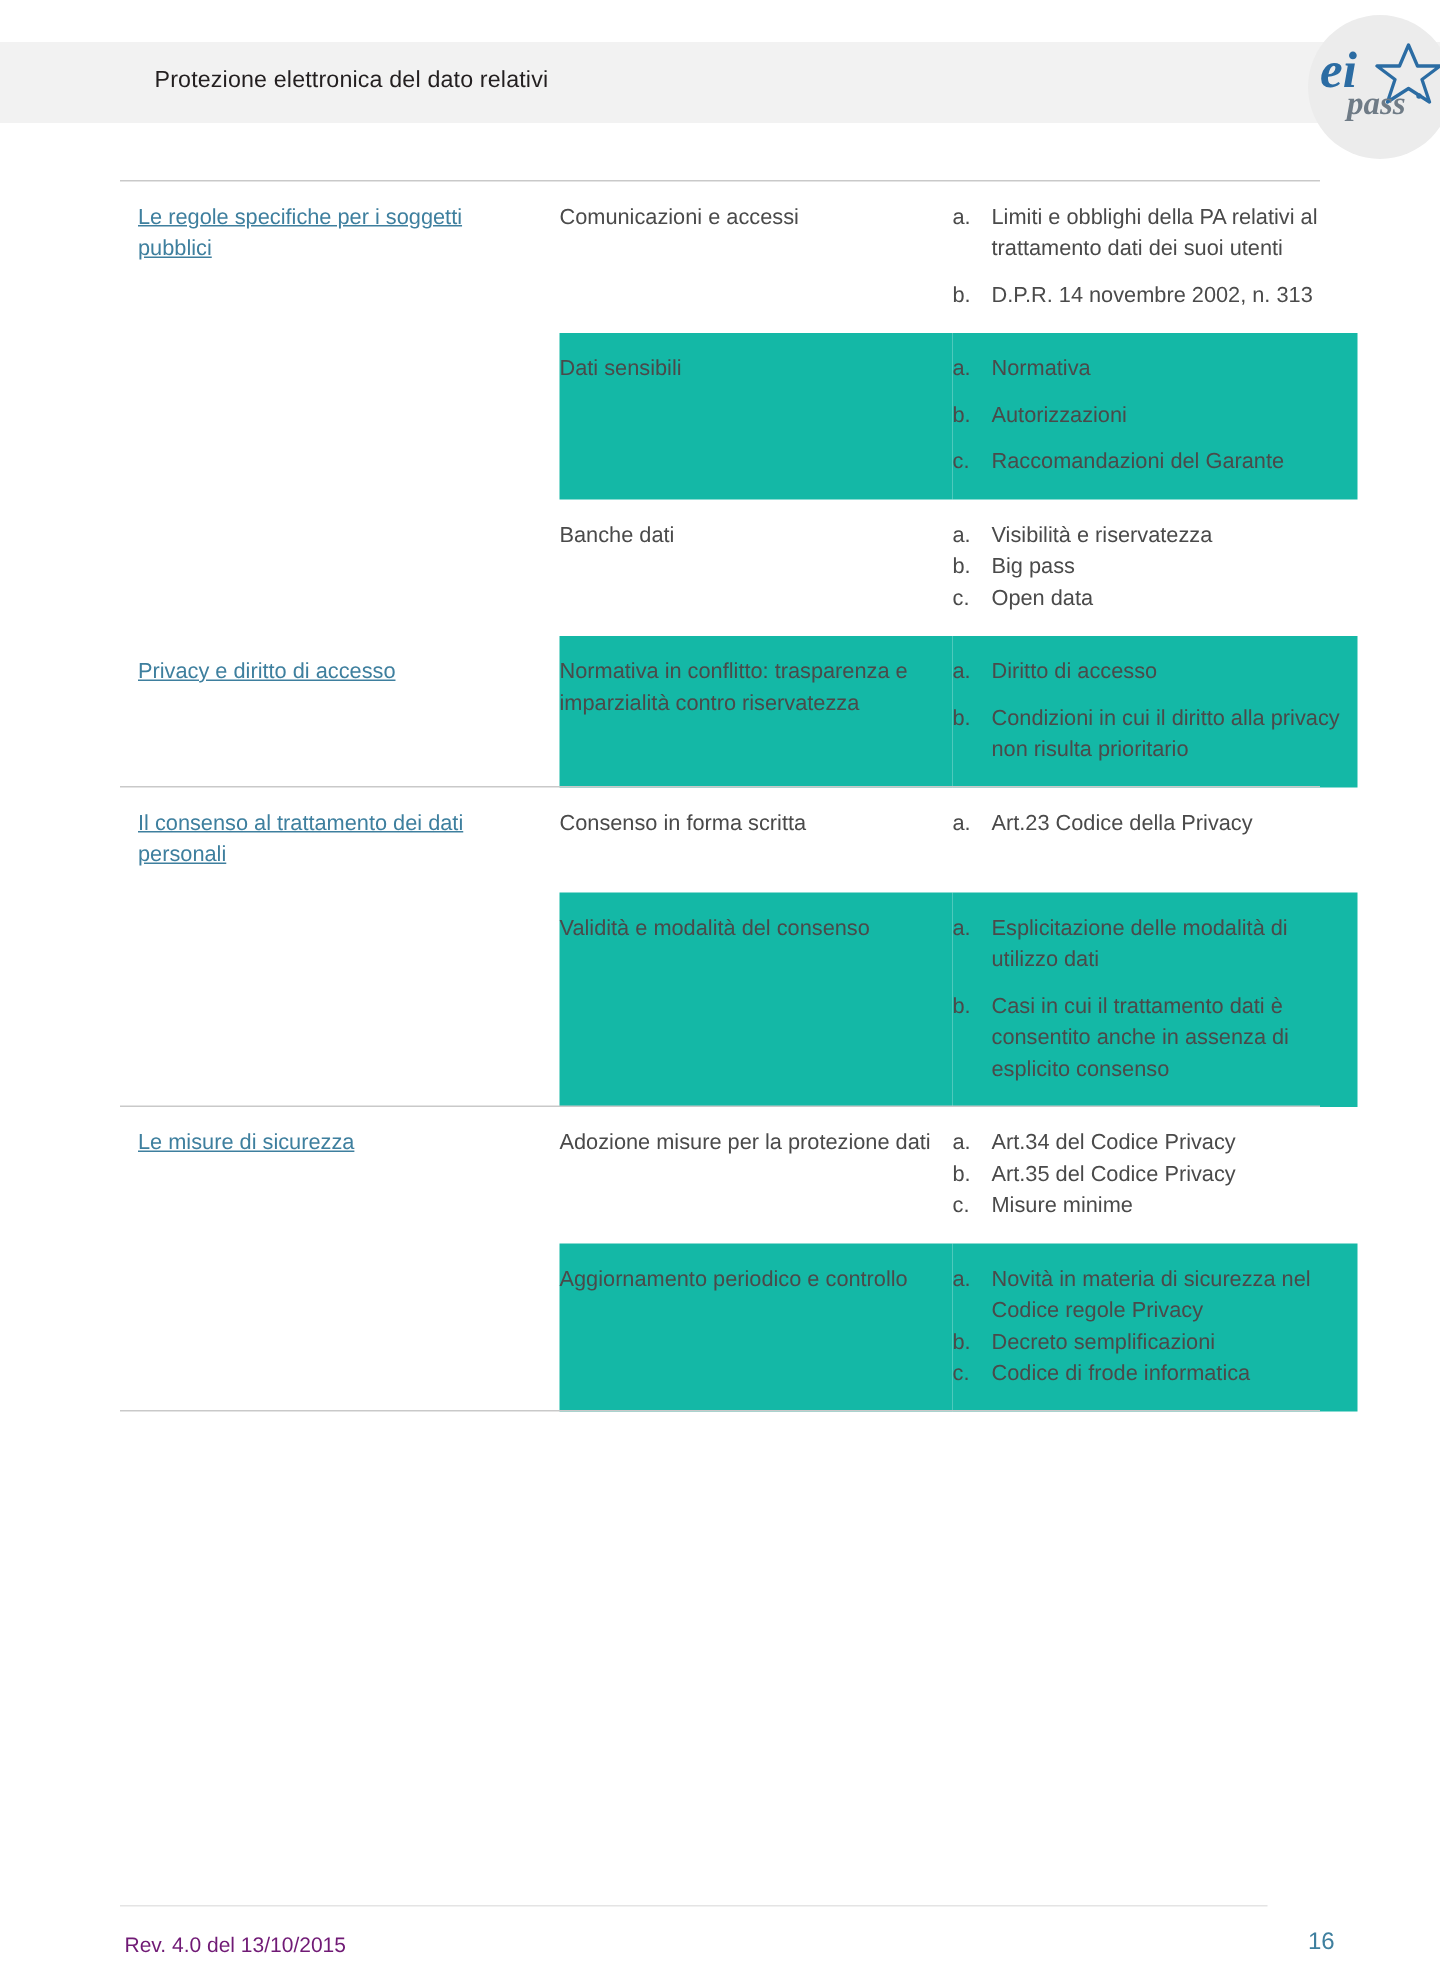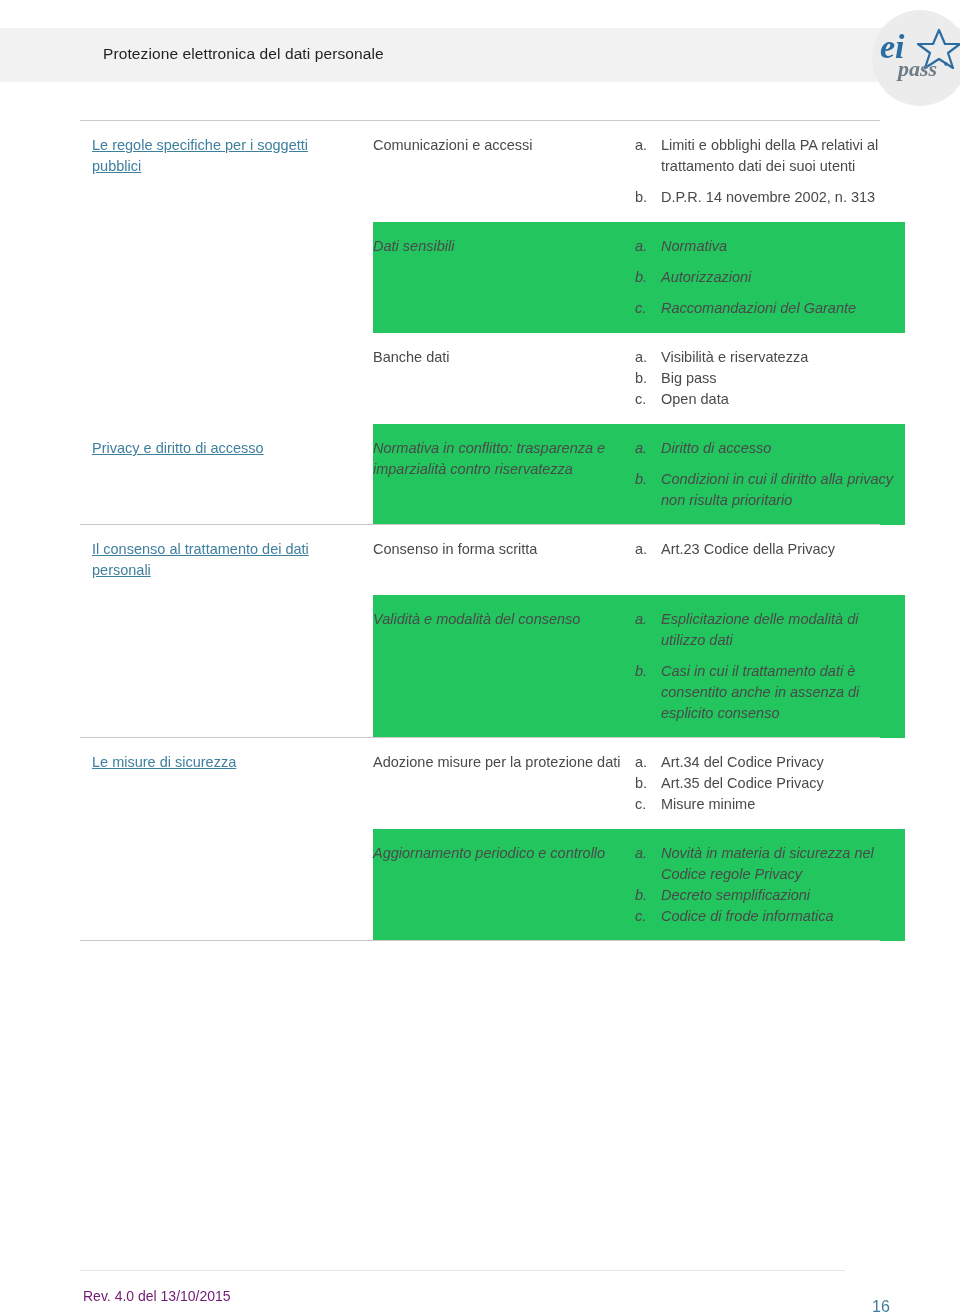--- a/index.html
+++ b/index.html
@@ -102,22 +102,21 @@
   }
 
   .col-items {
     width: 270px;
     flex: 0 0 270px;
     padding: 14px 8px 14px 0px;
   }
 
   .shaded .col-topic,
   .shaded .col-items {
-    background: #22c55e;
-    font-style: italic;
+    background: #14b8a6;
   }
 
   .cat-text {
     font-size: 14.5px;
     line-height: 21px;
     color: #3e7f9e;
     text-decoration: underline;
   }
 
   .topic-text {
@@ -169,30 +168,29 @@
     color: #701a75;
     white-space: nowrap;
   }
 
   .footer-page {
     position: absolute;
     left: 872px;
     top: 1286px;
     font-size: 16px;
     color: #3e7f9e;
-    margin-top: 12px;
   }
 </style>
 </head>
 <body>
 
 <div class="page">
 
   <div class="header-bar"></div>
-  <div class="header-title">Protezione elettronica del dati personale</div>
+  <div class="header-title">Protezione elettronica del dato relativi</div>
 
   <div class="logo-wrap">
     <div class="logo-circle"></div>
     <svg class="logo-svg" width="92" height="66" viewBox="0 0 92 66">
 
       <path d="M63 6 L69 20 L84 20 L72 29 L77 44 L63 35 L49 44 L54 29 L42 20 L57 20 Z" fill="none" stroke="#2b6ca3" stroke-width="2.2" stroke-linejoin="round"></path>
       <circle cx="70" cy="40" r="1.8" fill="#2b6ca3"></circle>
 
       <text x="4" y="34" font-family="'Liberation Serif', serif" font-style="italic" font-size="34" font-weight="bold" fill="#2b6ca3">ei</text>
 

